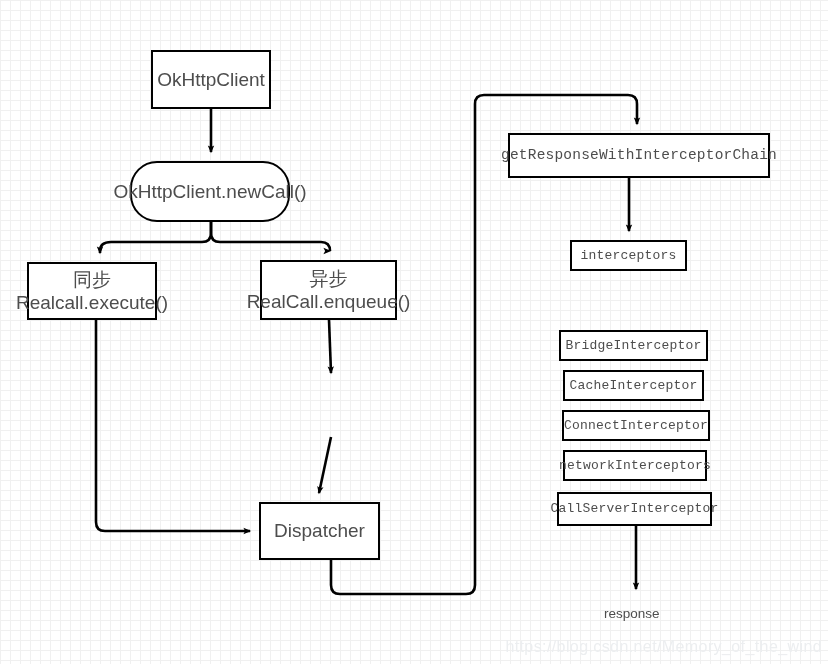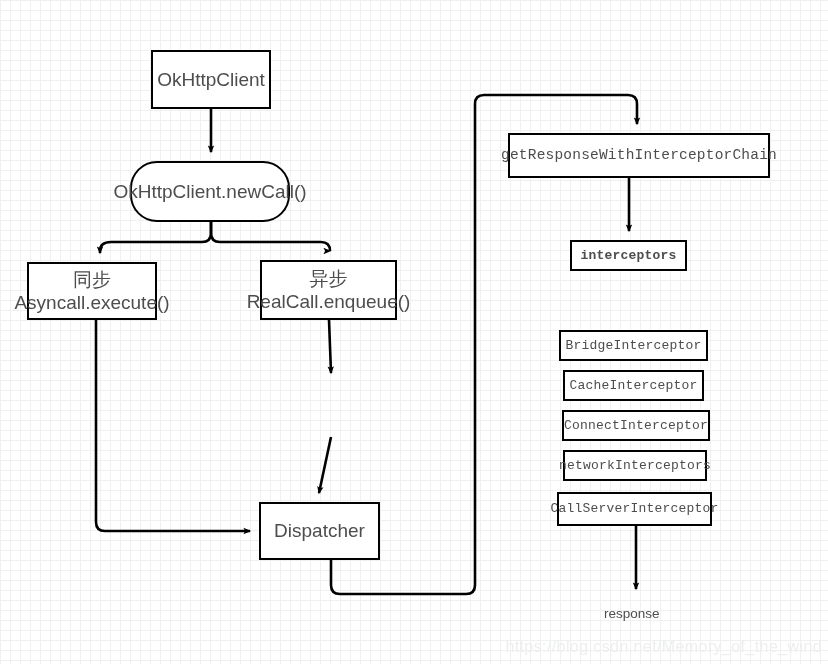--- a/index.html
+++ b/index.html
@@ -116,38 +116,38 @@
   <div class="node sans" style="left:151px; top:50px; width:120px; height:59px;">
     <span>OkHttpClient</span>
   </div>
 
   <div class="node sans" style="left:130px; top:161px; width:160px; height:61px;border-radius:27px;">
     <span>OkHttpClient.newCall()</span>
   </div>
 
   <div class="node sans" style="left:27px; top:262px; width:130px; height:58px;">
     <span>同步
-Asyncall.execute()</span>
+Realcall.execute()</span>
   </div>
 
   <div class="node sans" style="left:260px; top:260px; width:137px; height:60px;">
     <span>异步
 RealCall.enqueue()</span>
   </div>
 
 
   <div class="node sans" style="left:259px; top:502px; width:121px; height:58px;">
     <span>Dispatcher</span>
   </div>
 
   <div class="node mono-lg" style="left:508px; top:133px; width:262px; height:45px;justify-content:center;">
     <span>getResponseWithInterceptorChain</span>
   </div>
 
-  <div class="node mono" style="left:570px; top:240px; width:117px; height:31px;font-weight:bold;">
+  <div class="node mono" style="left:570px; top:240px; width:117px; height:31px;">
     <span>interceptors</span>
   </div>
 
 
   <div class="node mono" style="left:559px; top:330px; width:149px; height:31px;">
     <span>BridgeInterceptor</span>
   </div>
 
   <div class="node mono" style="left:562px; top:410px; width:148px; height:31px;">
     <span>ConnectInterceptor</span>

